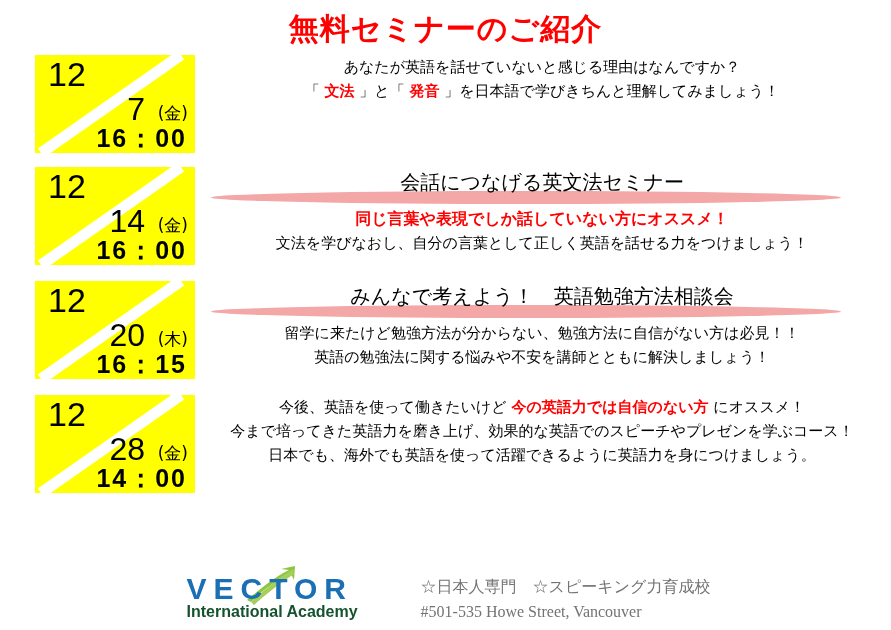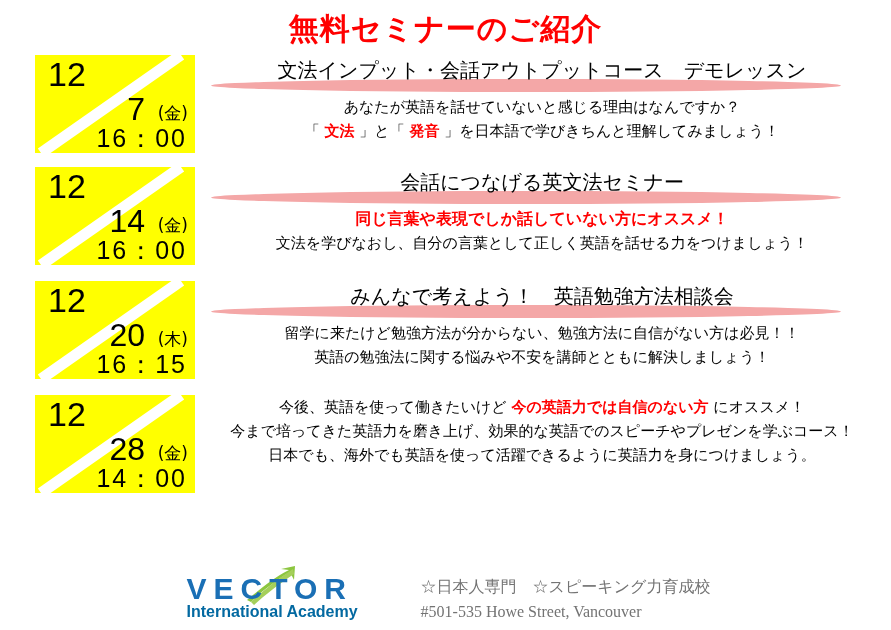--- a/index.html
+++ b/index.html
@@ -83,21 +83,21 @@
     line-height: 1;
     font-family: "DejaVu Sans", sans-serif;
   }
   .date-card .time {
     position: absolute;
     right: 8px;
     bottom: 2px;
     font-size: 25px;
     letter-spacing: 2px;
     line-height: 1;
-    font-weight: normal;
+    font-weight: bold;
     font-family: "Liberation Sans", sans-serif;
   }
 
   
   .seminar-body {
     flex: 1 1 auto;
     padding-left: 8px;
     padding-right: 10px;
     text-align: center;
   }
@@ -173,21 +173,21 @@
     color: #1a6fb5;
     font-family: "Liberation Sans", sans-serif;
     line-height: 1;
   }
   .logo-sub {
     position: absolute;
     left: 6px;
     top: 38px;
     font-size: 16px;
     font-weight: bold;
-    color: #0369a1;
+    color: #14532d;
     letter-spacing: 0px;
     font-family: "Liberation Sans", sans-serif;
     line-height: 1;
   }
   .addr-block {
     font-family: "DejaVu Serif", "Liberation Serif", serif;
     font-size: 16px;
     line-height: 25px;
     color: #737373;
     white-space: nowrap;
@@ -207,24 +207,20 @@
   <div class="date-card">
     <svg class="slash" viewBox="0 0 160 98" preserveAspectRatio="none">
       <line x1="10" y1="98" x2="150" y2="0" stroke="#ffffff" stroke-width="11"></line>
     </svg>
     <div class="month">12</div>
     <div class="day">7</div>
     <div class="dow">(金)</div>
     <div class="time">16：00</div>
   </div>
   <div class="seminar-body">
-    <div class="headline-wrap">
-      <div class="headline-ellipse"></div>
-      <div class="headline">文法インプット・会話アウトプットコース　デモレッスン</div>
-    </div>
     <div class="desc-line">あなたが英語を話せていないと感じる理由はなんですか？</div>
     <div class="desc-line"><span>「 </span><span class="em-red">文法</span><span> 」と「 </span><span class="em-red">発音</span><span> 」を日本語で学びきちんと理解してみましょう！</span></div>
   </div>
 </div>
 
 <div class="seminar s2">
   <div class="date-card">
     <svg class="slash" viewBox="0 0 160 98" preserveAspectRatio="none">
       <line x1="10" y1="98" x2="150" y2="0" stroke="#ffffff" stroke-width="11"></line>
     </svg>

